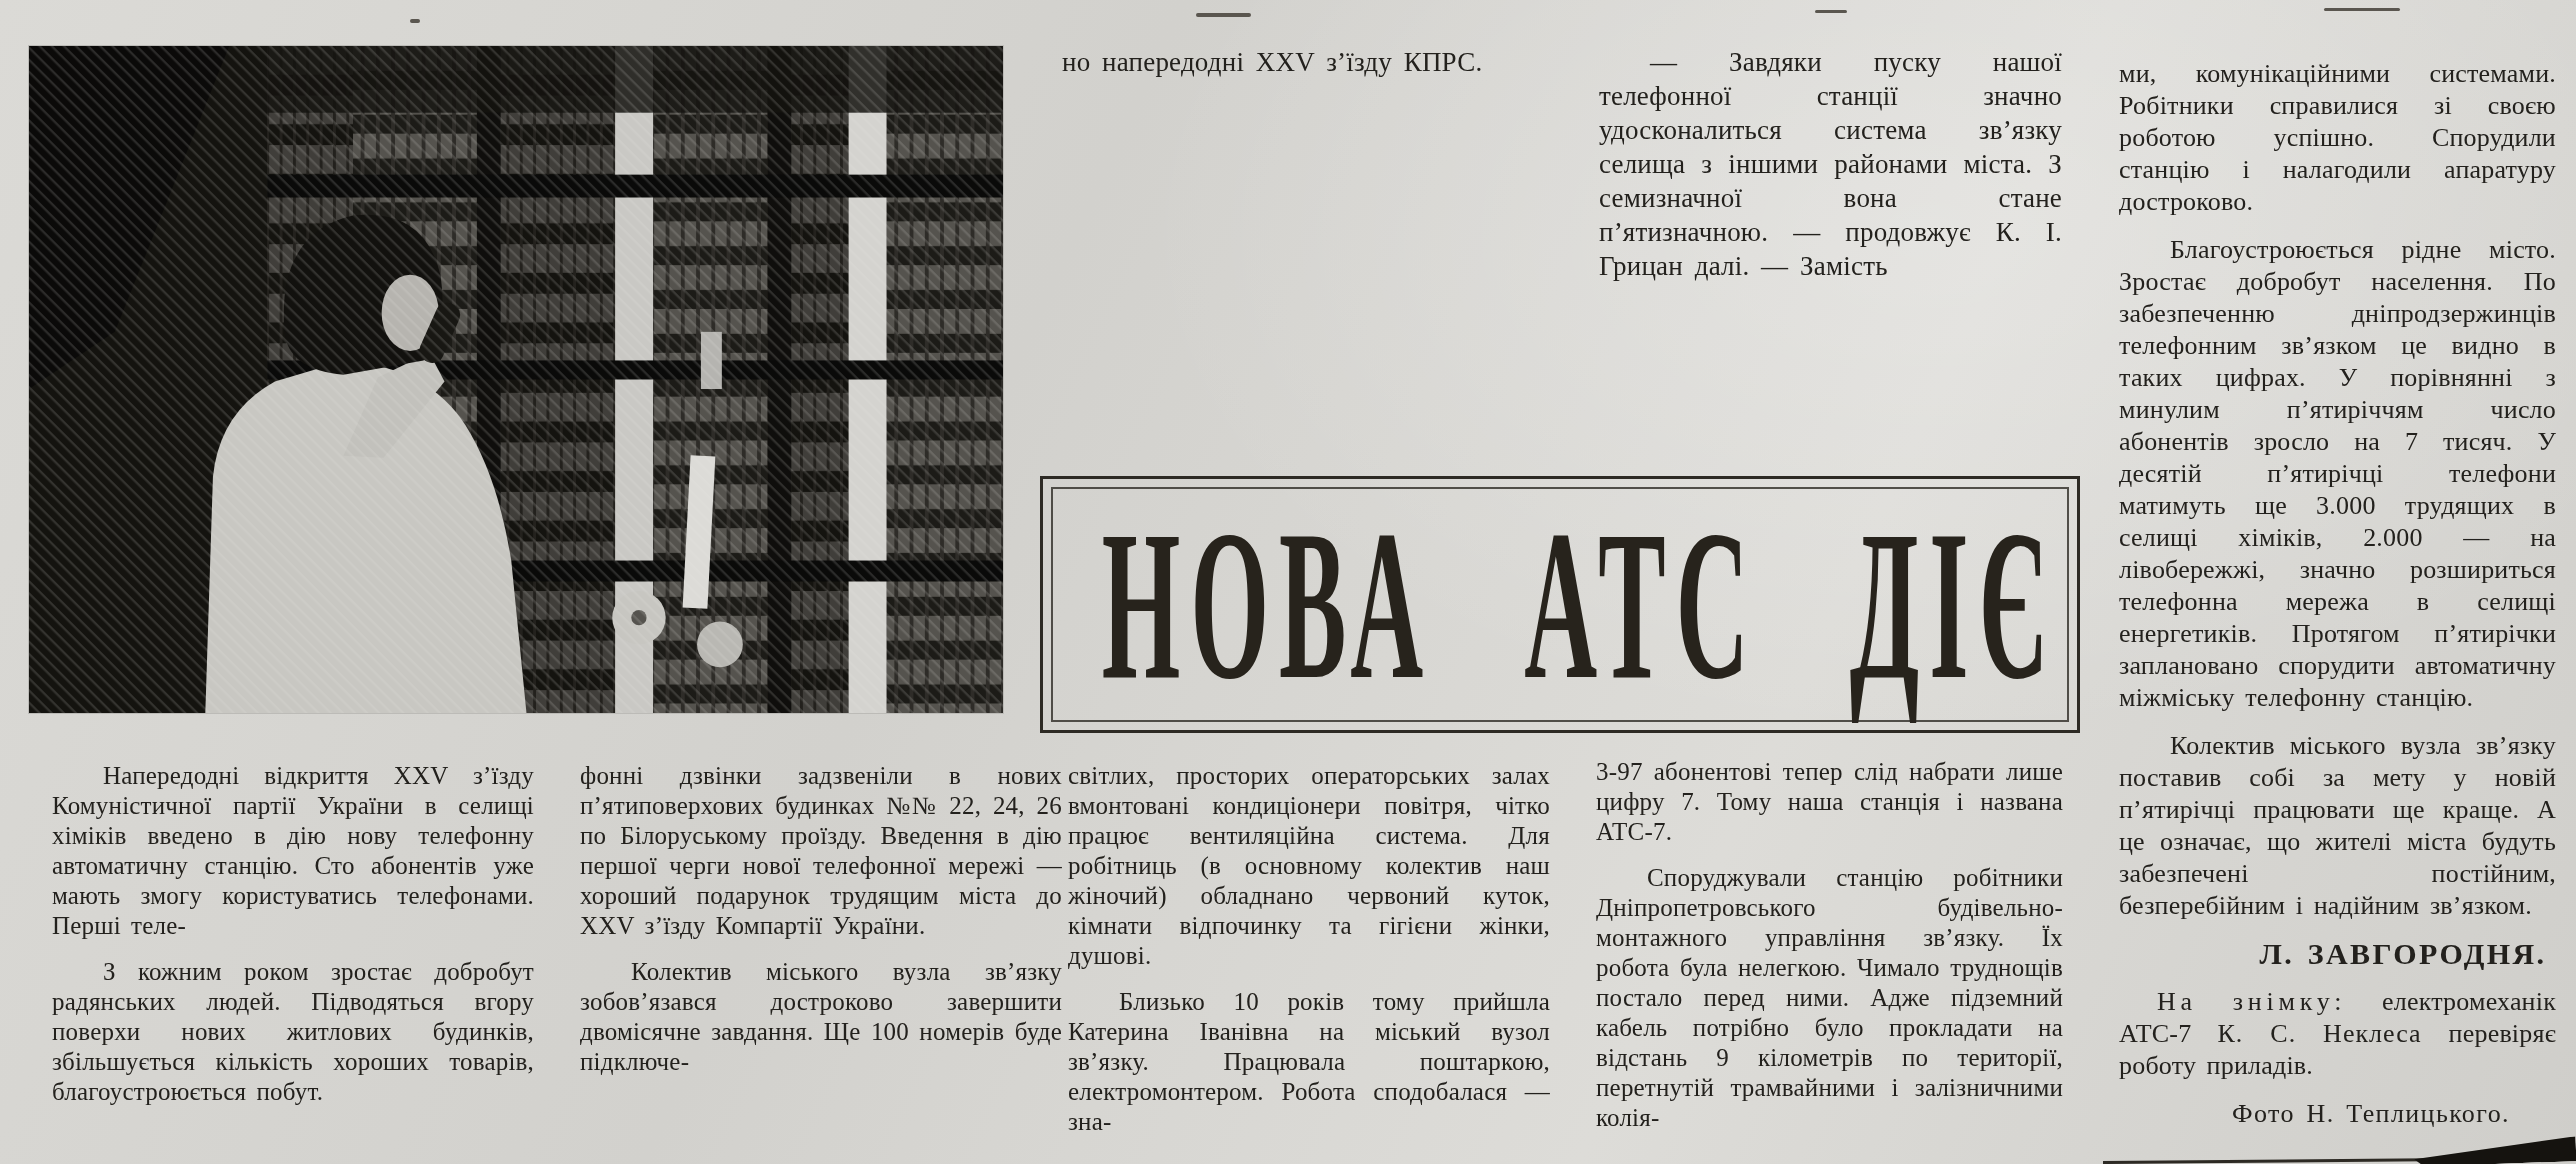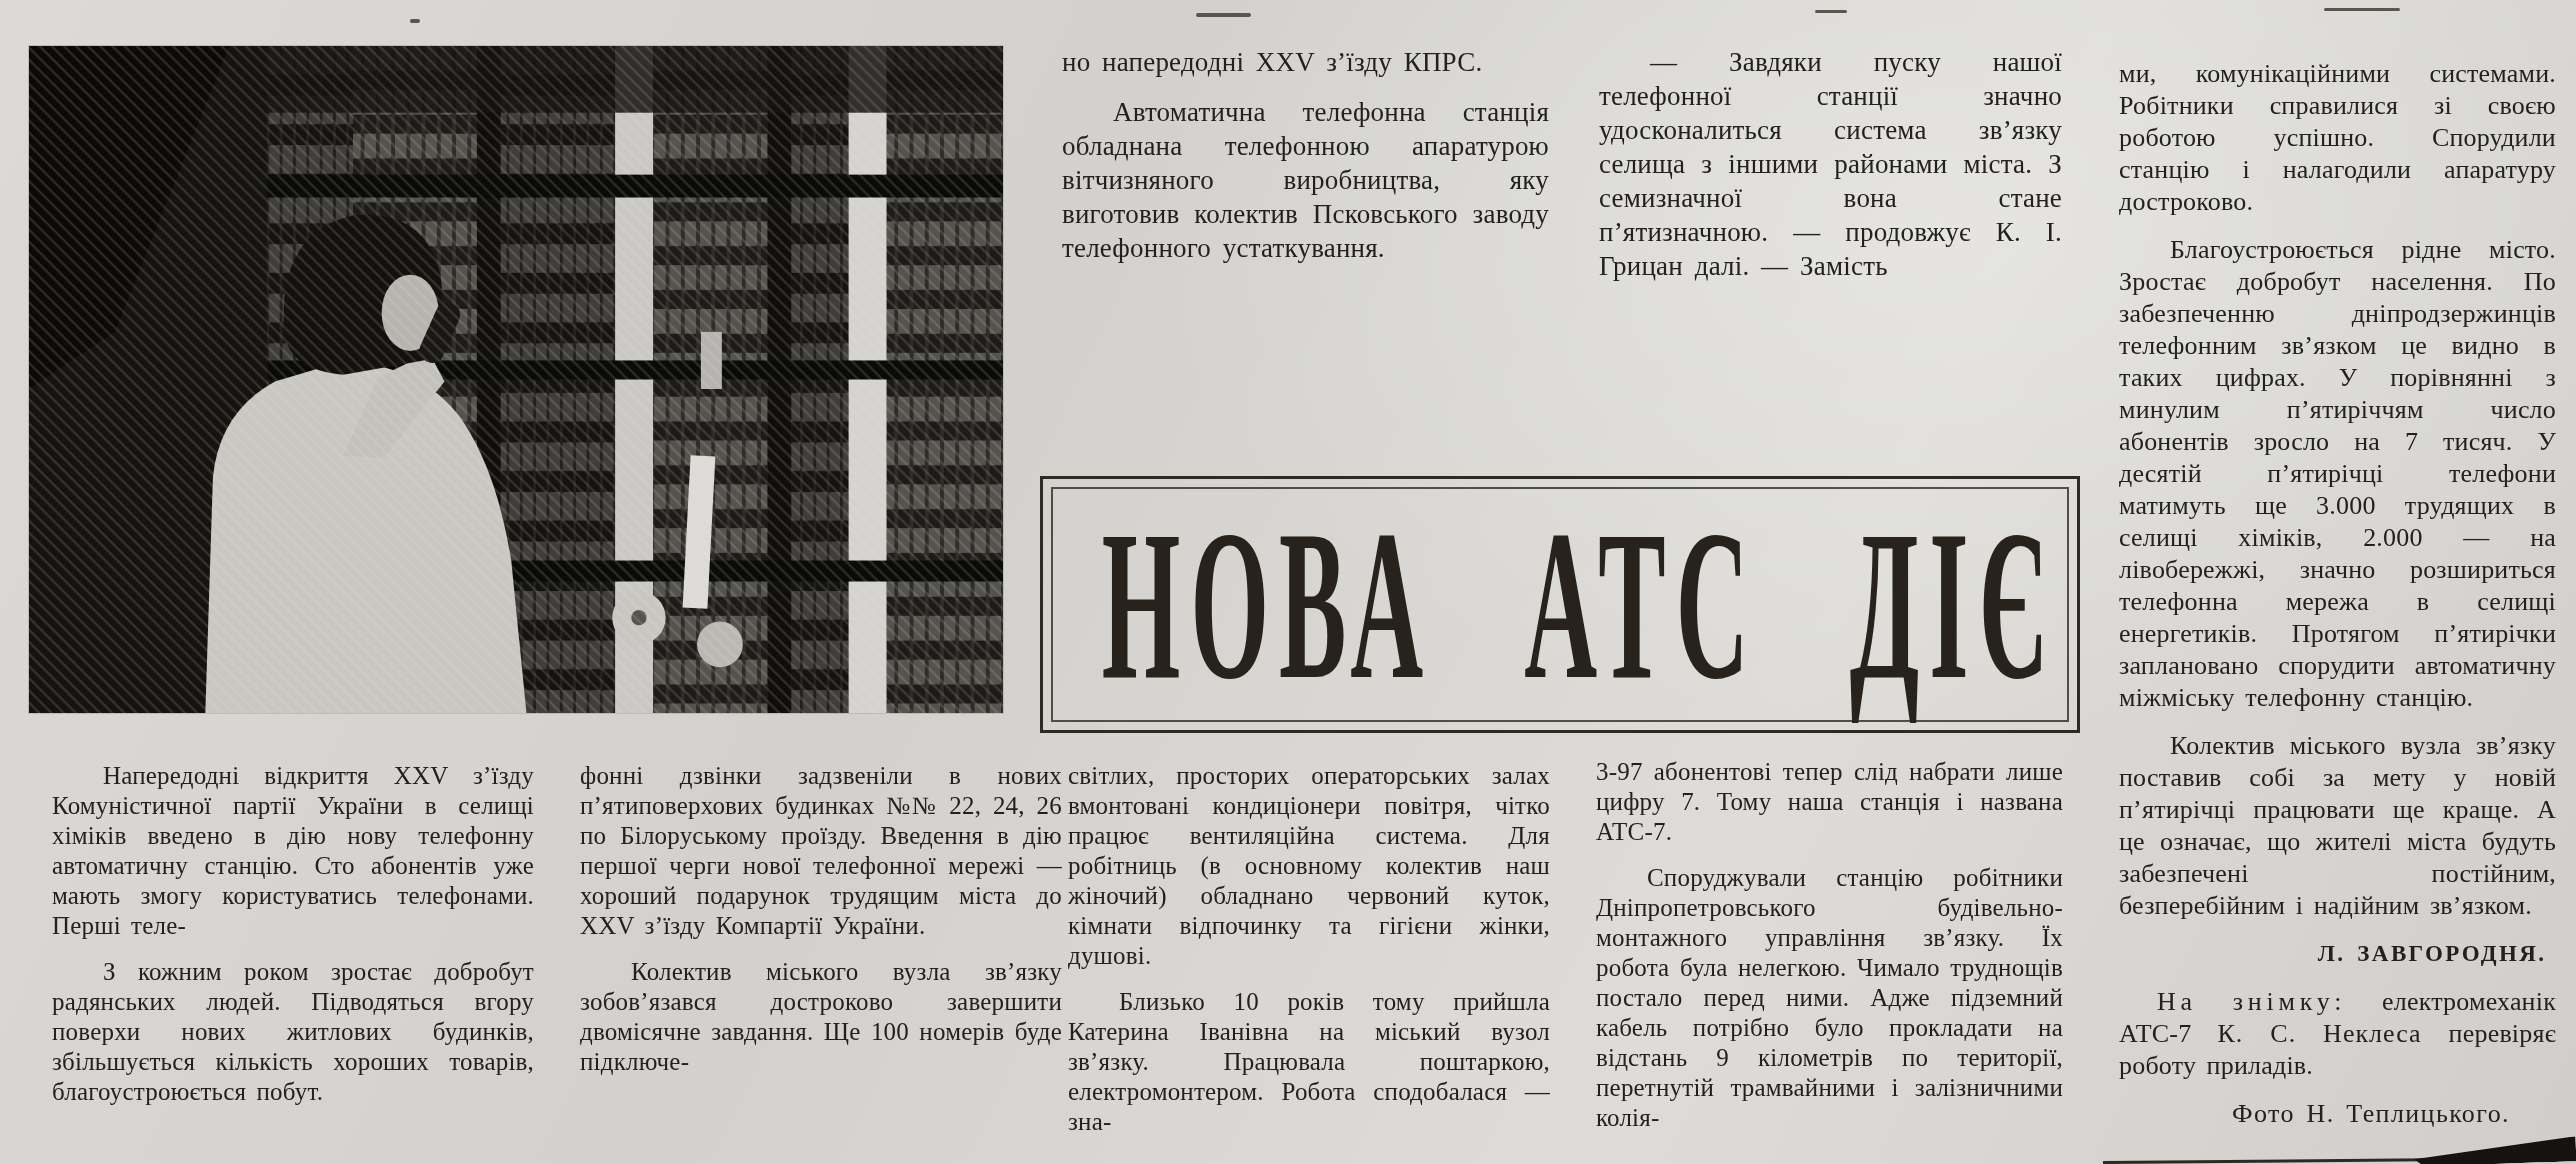--- a/index.html
+++ b/index.html
@@ -25,21 +25,21 @@
   
   .head-box { position:absolute; left:1040px; top:476px; width:1040px; height:257px;
     border:3.8px solid #2d2a24; box-sizing:border-box; }
   .head-box::before { content:""; position:absolute; inset:7.6px; border:2.9px solid #2d2a24; opacity:.8; }
   .head-inner { position:absolute; inset:0; display:flex; align-items:center; justify-content:center; overflow:visible;margin-left:40px; }
   .headline-text { display:inline-block; font-weight:bold; font-size:202px; line-height:210px;
     color:#27231c; letter-spacing:.10em; word-spacing:.55em; white-space:nowrap;
     transform:scale(.50,1.06); transform-origin:center; }
 
   
-  .sig { text-align:right; font-weight:bold; font-size:23px; letter-spacing:2.4px; margin-top:29px; padding-right:9.5px; }
+  .sig { text-align:right; font-weight:bold; font-size:30px; letter-spacing:2.4px; margin-top:29px; padding-right:9.5px; }
   .note { margin-top:32px; text-indent:38px; }
   .note-label { letter-spacing:4.8px; }
   .note-name { font-weight:normal; letter-spacing:1px; }
   .credit { text-align:right; padding-right:46px; margin-top:29px; letter-spacing:1.4px; }
   .rule { height:2.9px; background:#2d2a24; margin-top:29px; transform:rotate(-.5deg); }
   .editor { font-weight:bold; font-size:36px; margin-top:19px; word-spacing:13.3px; letter-spacing:0.5px; white-space:nowrap; }
 
   .corner-wedge { position:absolute; right:0; bottom:0; width:162px; height:25px; background:#15130f;
     clip-path:polygon(0 70%,100% 0,100% 100%,6% 100%); transform:rotate(-2deg); }
 
@@ -93,21 +93,20 @@
       <rect x="418" y="268" width="26" height="66" rx="12" fill="#181713" transform="rotate(24 431 301)"></rect>
       <circle cx="640" cy="600" r="28" fill="#c7c6c1"></circle>
       <circle cx="725" cy="628" r="24" fill="#b9b8b3"></circle>
       <circle cx="640" cy="600" r="8" fill="#55534e"></circle>
       <rect width="1022" height="700" fill="url(#diag)" opacity=".15"></rect>
     </svg>
   </div>
 
   <div class="col body-md" style="left:1046px; top:29px; width:519px; height:446px;">
     <p>но напередодні XXV з’їзду КПРС.</p>
-    <p class="ind">Автоматична телефонна станція обладнана телефонною апаратурою вітчизняного виробництва, яку виготовив колектив Псковського заводу телефонного устаткування.</p>
   </div>
 
   <div class="col body-md" style="left:1583px; top:29px; width:495px; height:446px;">
     <p class="ind">— Завдяки пуску нашої телефонної станції значно удосконалиться система зв’язку селища з іншими районами міста. З семизначної вона стане п’ятизначною. — продовжує К. І. Грицан далі. — Замість</p>
   </div>
 
   <div class="head-box">
     <div class="head-inner">
       <span class="headline-text">НОВА АТС ДІЄ</span>
     </div>

